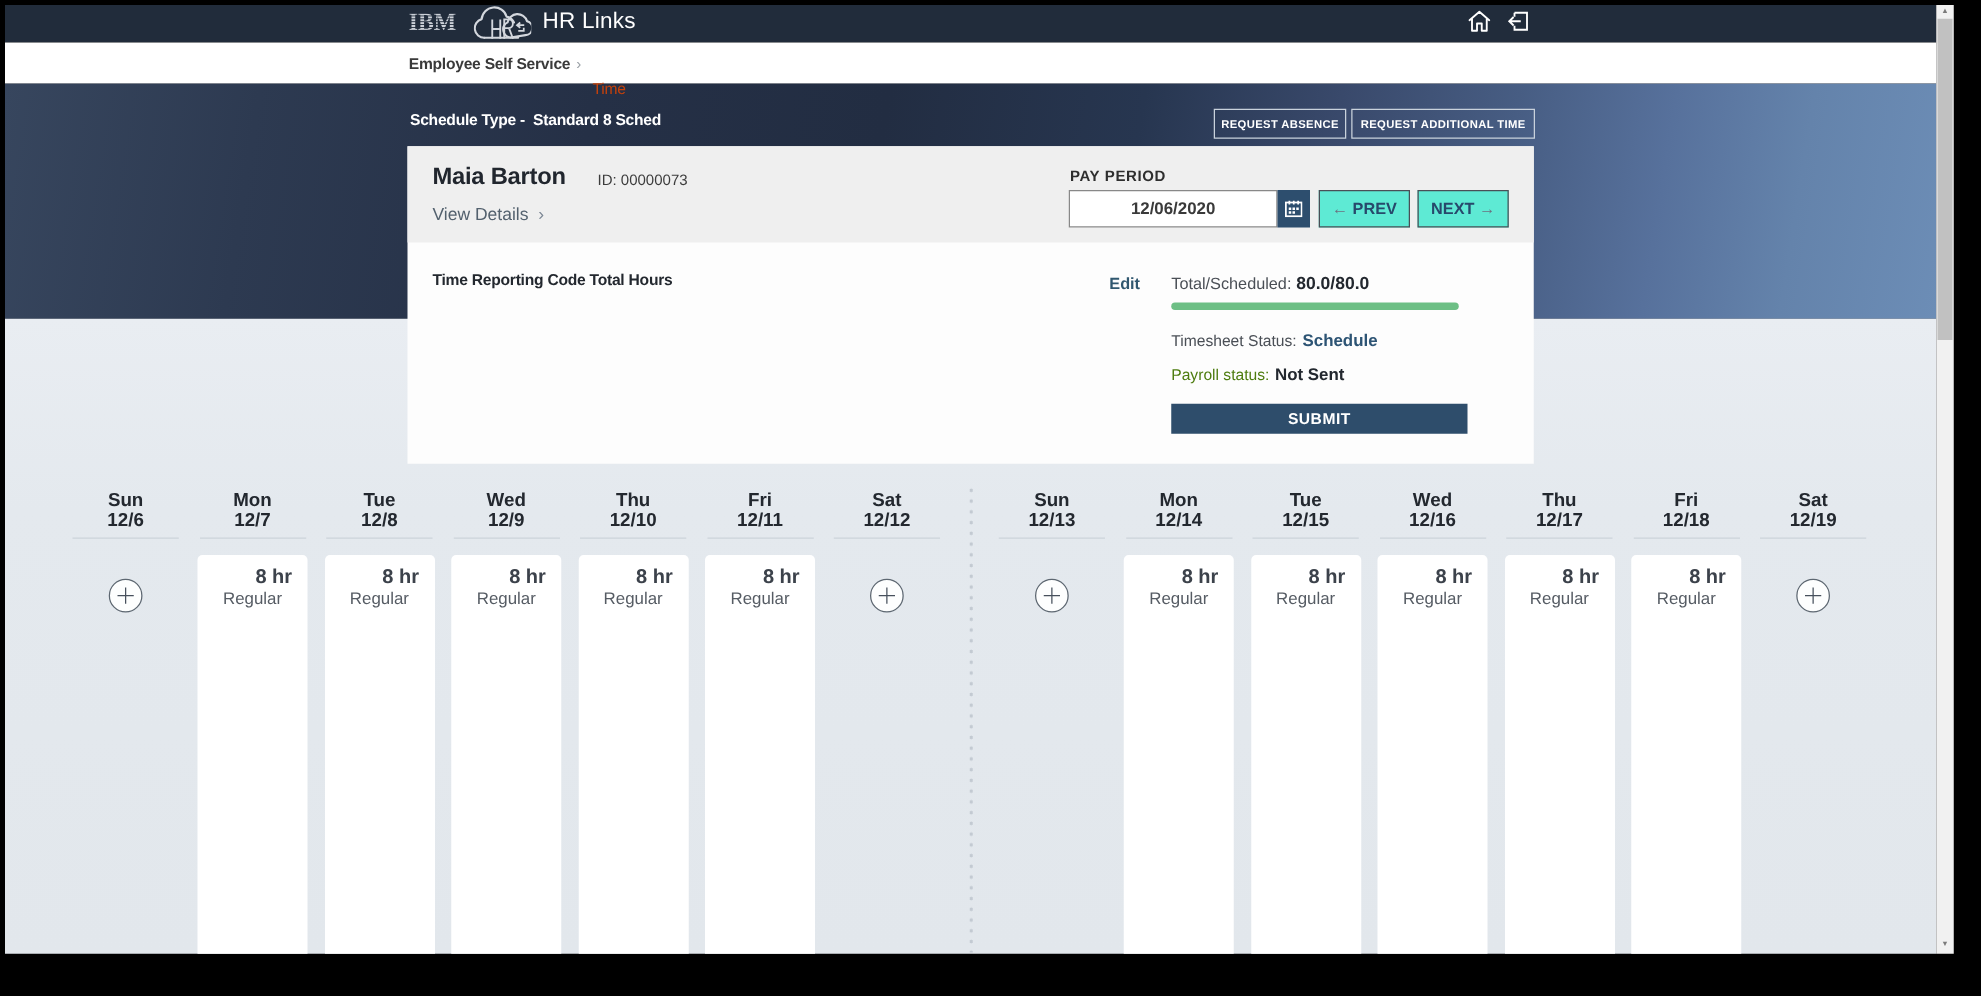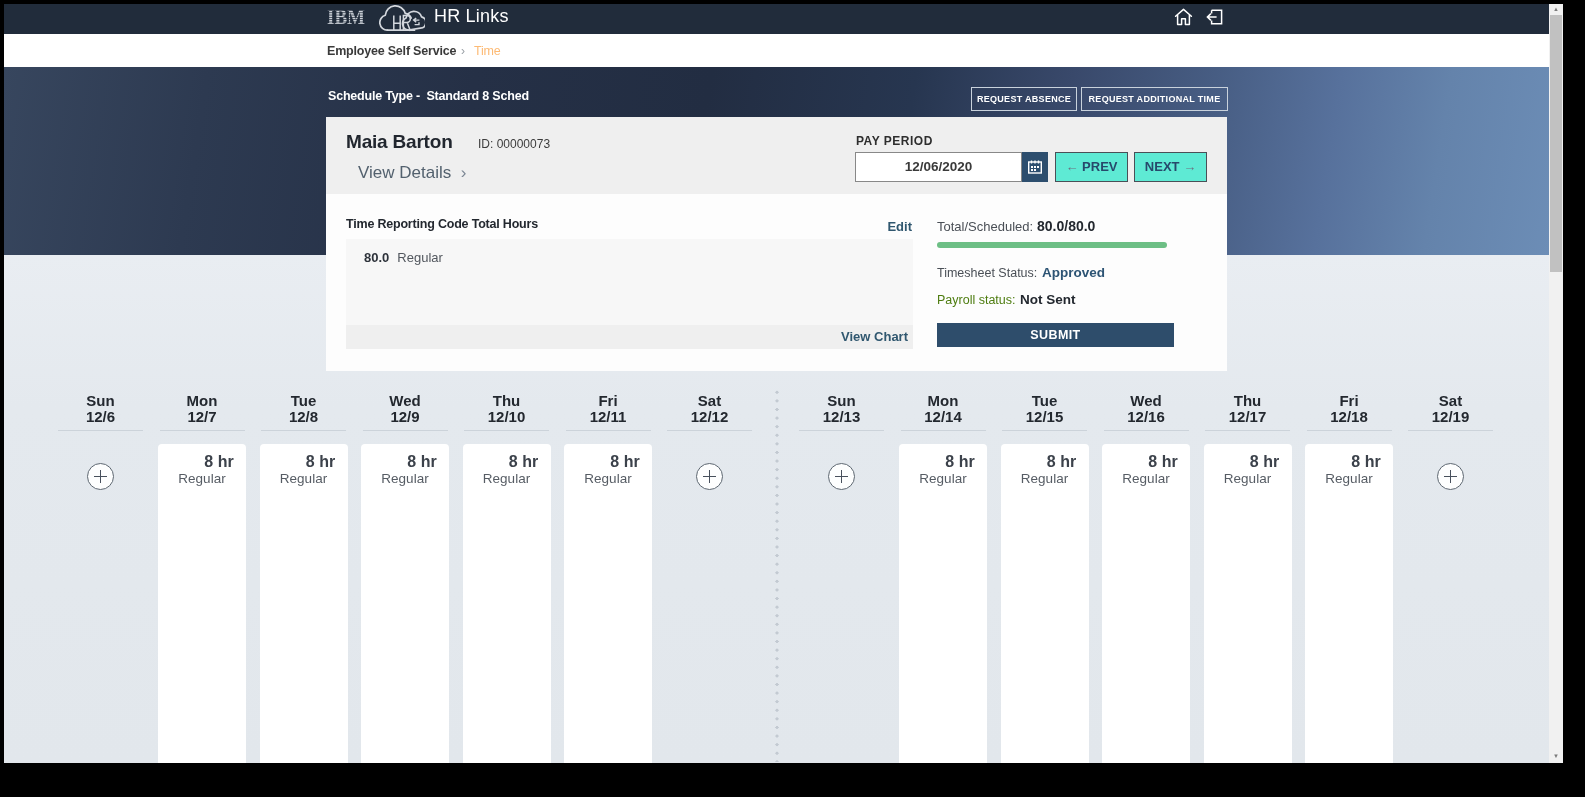--- a/index.html
+++ b/index.html
@@ -27,21 +27,21 @@
   
   #schedtype { left:328px; top:89px; color:#fff; font-size:12.5px; letter-spacing:-0.2px; font-weight:bold; }
   .hbtn { position:absolute; top:87px; height:24px; border:1px solid #c9d2dc; color:#fff; white-space:nowrap; overflow:hidden;
           font-size:9px; font-weight:bold; letter-spacing:0.3px; text-align:center; line-height:22px; }
 
   
   #card { left:326px; top:117px; width:901px; height:254px; background:#fdfdfd; }
   #cardtop { position:absolute; left:0; top:0; width:901px; height:77px; background:#efefef;padding-left:32px; }
   #mname { position:absolute; left:20px; top:14px; font-size:19px; letter-spacing:-0.2px; font-weight:bold; color:#21262e; }
   #mid   { position:absolute; left:152px; top:20px; font-size:12px; color:#3c3c3c; }
-  #vdet  { position:absolute; left:20px; top:46px; font-size:17px; color:#53616e;margin-left:12px; }
+  #vdet  { position:absolute; left:20px; top:46px; font-size:14px; color:#53616e; }
   #payperiod { position:absolute; left:530px; top:17px; font-size:12px; font-weight:bold; color:#2e2e2e; letter-spacing:0.5px; }
   #dinput { position:absolute; left:529px; top:35px; width:167px; height:30px; background:#fff; border:1px solid #888; 
             font-size:13.5px; color:#3a3a3a; text-align:center; line-height:28px;font-weight:bold; }
   #calbtn { position:absolute; left:696px; top:35px; width:26px; height:30px; background:#2d4e6e; }
   .navbtn { position:absolute; top:35px; height:30px; background:#5eead4; border:1.5px solid #4a4f57; color:#27496b;
             font-size:13px; font-weight:bold; text-align:center; line-height:27px; }
   .garr { color:#6b7280; font-weight:normal; }
 
   #trchead { position:absolute; left:20px; top:100px; font-size:12.5px; letter-spacing:-0.2px; font-weight:bold; color:#23282f; }
   #editlnk { position:absolute; left:552px; top:102px; width:34px; text-align:right; font-size:13px; font-weight:bold; color:#30576f; }
@@ -124,21 +124,21 @@
   <svg class="abs" style="left:1174px; top:8px;" width="19" height="18" viewBox="0 0 19 18">
     <path d="M1.6 8.2 L9.5 1.4 L17.4 8.2 M3.6 7.0 V16.6 H7.6 V10.8 H11.4 V16.6 H15.4 V7.0" fill="none" stroke="#fff" stroke-width="1.5" stroke-linecap="round" stroke-linejoin="round"></path>
   </svg>
   <svg class="abs" style="left:1206px; top:8px;" width="17" height="18" viewBox="0 0 17 18">
     <path d="M5.6 2.2 H15.6 V15.8 H5.6 V12.6 M5.6 2.2 V5.4" fill="none" stroke="#fff" stroke-width="1.5"></path>
     <path d="M1.6 9 H10.6 M4.9 5.6 L1.4 9 L4.9 12.4" fill="none" stroke="#fff" stroke-width="1.5"></path>
   </svg>
 
   <div class="abs crumb-txt" style="left:327px; font-weight:bold; color:#3a3a3a;">Employee Self Service</div>
   <div class="abs crumb-txt" style="left:461px; color:#9aa0a6; font-size:12px; top:44px;">›</div>
-  <div class="abs crumb-txt" style="left:474px; color:#fdba74;">Time</div>
+  <div class="abs crumb-txt" style="left:474px; color:#c2410c;margin-top:20px;">Time</div>
 
   <div id="schedtype" class="abs">Schedule Type -&nbsp; Standard 8 Sched</div>
   <div class="hbtn" style="left:971px; width:106px;">REQUEST ABSENCE</div>
   <div class="hbtn" style="left:1081px; width:147px;">REQUEST ADDITIONAL TIME</div>
 
   <div id="card" class="abs">
     <div id="cardtop">
       <div id="mname">Maia Barton</div>
       <div id="mid">ID: 00000073</div>
       <div id="vdet">View Details &nbsp;<span style="color:#7c8794;">›</span></div>
@@ -153,31 +153,25 @@
             <rect x="9" y="6" width="2" height="2" fill="#fff"></rect>
           <rect x="3" y="9" width="2" height="2" fill="#fff"></rect>
             <rect x="6" y="9" width="2" height="2" fill="#fff"></rect>
         </svg>
       </div>
       <div class="navbtn" style="left:729px; width:73px;"><span class="garr">←</span> PREV</div>
       <div class="navbtn" style="left:808px; width:73px;">NEXT <span class="garr">→</span></div>
     </div>
     <div id="trchead">Time Reporting Code Total Hours</div>
     <div id="editlnk">Edit</div>
-    <div id="panel">
-        <div id="hrs80"><b>80.0</b>Regular</div>
-      </div>
-    <div id="panelft">
-        <div id="vchart">View Chart</div>
-      </div>
     <div id="totsched">Total/Scheduled:</div>
     <div id="totval">80.0/80.0</div>
     <div id="gbar"></div>
     <div id="tstat">Timesheet Status:</div>
-    <div id="tstatv">Approved</div>
+    <div id="tstatv">Schedule</div>
     <div id="pstat">Payroll status:</div>
     <div id="pstatv">Not Sent</div>
     <div id="submit">SUBMIT</div>
   </div>
 
   <div id="dots" class="abs"></div>
   <div class="dayhead abs" style="left:56.5px; top:393px;">Sun<br>12/6</div>
   <div class="dayline abs" style="left:58.0px; top:430px;"></div>
   <div class="plus abs" style="left:87.0px; top:463px;"></div>
   <div class="dayhead abs" style="left:158px; top:393px;">Mon<br>12/7</div>

